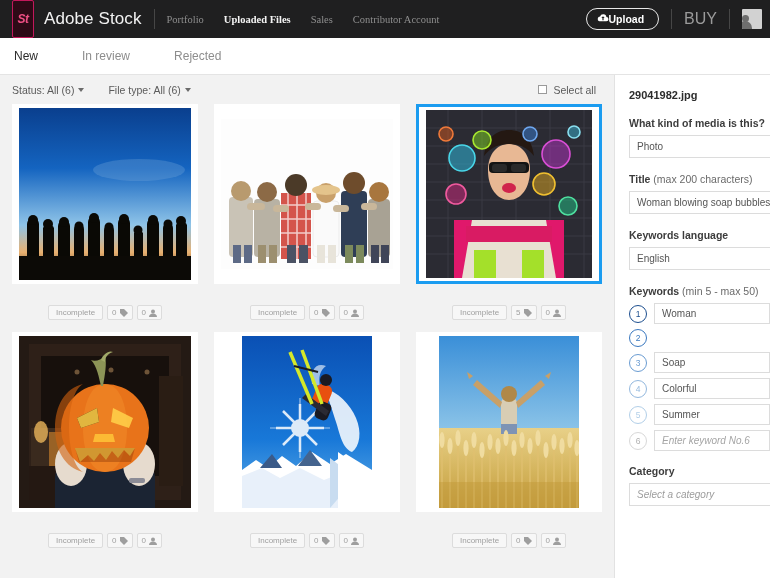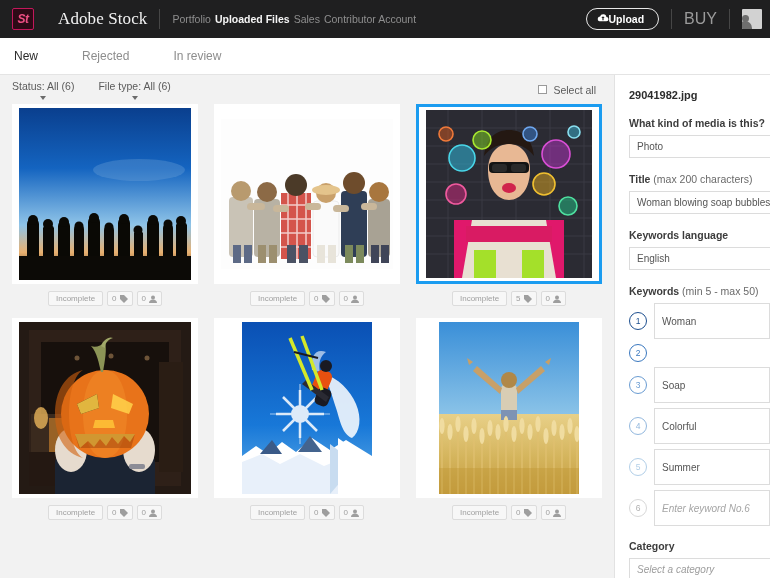--- a/index.html
+++ b/index.html
@@ -9,33 +9,33 @@
     background: #fff;
     overflow: hidden;
   }
 
   
   .topbar {
     height: 38px; background: #1f1f20;
     display: flex; align-items: center; position: relative;
   }
   .st-logo {
-    width: 22px; height: 22px; margin-left: 12px;
+    width: 22px; height: 38px; margin-left: 12px;
     background: #2d0a16; border: 1px solid #c2185b;
     border-radius: 2px; color: #ef4f84;
     font-size: 12px; font-weight: bold; font-style: italic;
     display: flex; align-items: center; justify-content: center;
     letter-spacing: -0.5px;
   }
   .brand {
-    color: #f2f2f2; font-size: 17px; margin-left: 24px;
-    font-weight: 400; letter-spacing: .1px; white-space: nowrap; font-family: Liberation Serif, serif;
+    color: #f2f2f2; font-size: 17px; margin-left: 10px;
+    font-weight: 400; letter-spacing: .1px; white-space: nowrap;
   }
   .vsep { width: 1px; height: 20px; background: #464646; margin: 0 12px; }
-  .navlinks { display: flex; align-items: center; gap: 4px; }
+  .navlinks { display: flex; align-items: center; gap: 20px; font-family: Liberation Serif, serif; }
   .navlink {
     color: #8e8e8e; font-size: 10.5px; white-space: nowrap; cursor: pointer;
   }
   .navlink.active { color: #f4f4f4; font-weight: bold; }
   .top-right {
     position: absolute; right: 0; top: 0; height: 38px;
     display: flex; align-items: center; gap: 10px; padding-right: 8px;
   }
   .upload-btn {
     border: 1px solid #e8e8e8; border-radius: 14px;
@@ -68,21 +68,21 @@
   
   .content { display: flex; height: 503px; }
   .left-pane { width: 614px; background: #f2f2f2; position: relative; }
 
   .filterbar {
     height: 29px; display: flex; align-items: center;
     padding: 0 12px; position: relative;
   }
   .filter {
     font-size: 10.5px; color: #5b5b5b; margin-right: 24px;
-    display: flex; align-items: center; gap: 4px; cursor: pointer; flex-direction: column;
+    display: flex; align-items: center; gap: 4px; cursor: pointer;
   }
   .caret {
     width: 0; height: 0; border-left: 3.5px solid transparent;
     border-right: 3.5px solid transparent; border-top: 4px solid #6b6b6b;
   }
   .selectall {
     position: absolute; right: 18px; display: flex; align-items: center;
     gap: 6px; font-size: 10.5px; color: #5b5b5b; cursor: pointer;
   }
   .cbox { width: 9px; height: 9px; border: 1px solid #9a9a9a; background: #fff; }
@@ -95,21 +95,21 @@
   .card { display: flex; flex-direction: column; align-items: center; }
   .thumb-wrap {
     width: 100%; height: 180px; background: #fff;
     display: flex; align-items: center; justify-content: center;
     border: 3px solid transparent; position: relative;
   }
   .thumb-wrap.selected { border-color: #1b9cf0; }
   .thumb { display: block; }
 
   .statusbar {
-    display: flex; gap: 4px; margin-top: 7px; align-items: center;
+    display: flex; gap: 4px; margin-top: 21px; align-items: center;
   }
   .pill {
     background: #f7f7f7; border: 1px solid #dcdcdc; border-radius: 2px;
     height: 15px; display: flex; align-items: center; justify-content: center;
     font-size: 8px; color: #a0a0a0; padding: 0 7px; cursor: pointer;
   }
   .pill.mini { padding: 0 4px; gap: 3px; }
   .pill svg { display: block; }
 
   
@@ -128,21 +128,21 @@
   }
   .finput.val { color: #555; }
   .finput.placeholder { color: #9d9d9d; font-style: italic; }
   .kw-row { display: flex; align-items: center; gap: 7px; margin-bottom: 5px; }
   .kw-num {
     width: 18px; height: 18px; border-radius: 50%; flex: 0 0 18px;
     border: 1.5px solid #2a6ebb; color: #2a6ebb;
     font-size: 8.5px; display: flex; align-items: center; justify-content: center;
   }
   .kw-input {
-    height: 36px; border: 1px solid #dcdcdc; width: 145px;
+    height: 21px; border: 1px solid #dcdcdc; width: 145px;
     display: flex; align-items: center; padding: 0 7px;
     font-size: 10px; color: #555; cursor: text;
   }
   .kw-input.empty { color: #a5a5a5; font-style: italic; }
   .cat-label { margin-top: 14px; }
 </style>
 </head>
 <body>
 
 <div class="topbar">
@@ -170,22 +170,22 @@
     <div class="vsep" style="margin:0 2px"></div>
     <div class="avatar-box">
       <div class="avatar-head"></div>
       <div class="avatar-body"></div>
     </div>
   </div>
 </div>
 
 <div class="tabbar">
   <div class="tab active">New</div>
+  <div class="tab">In review</div>
   <div class="tab">Rejected</div>
-  <div class="tab">In review</div>
 </div>
 
 <div class="content">
 
   <div class="left-pane">
 
     <div class="filterbar">
       <div class="filter">
         <span>Status: All (6)</span>
         <span class="caret"></span>

